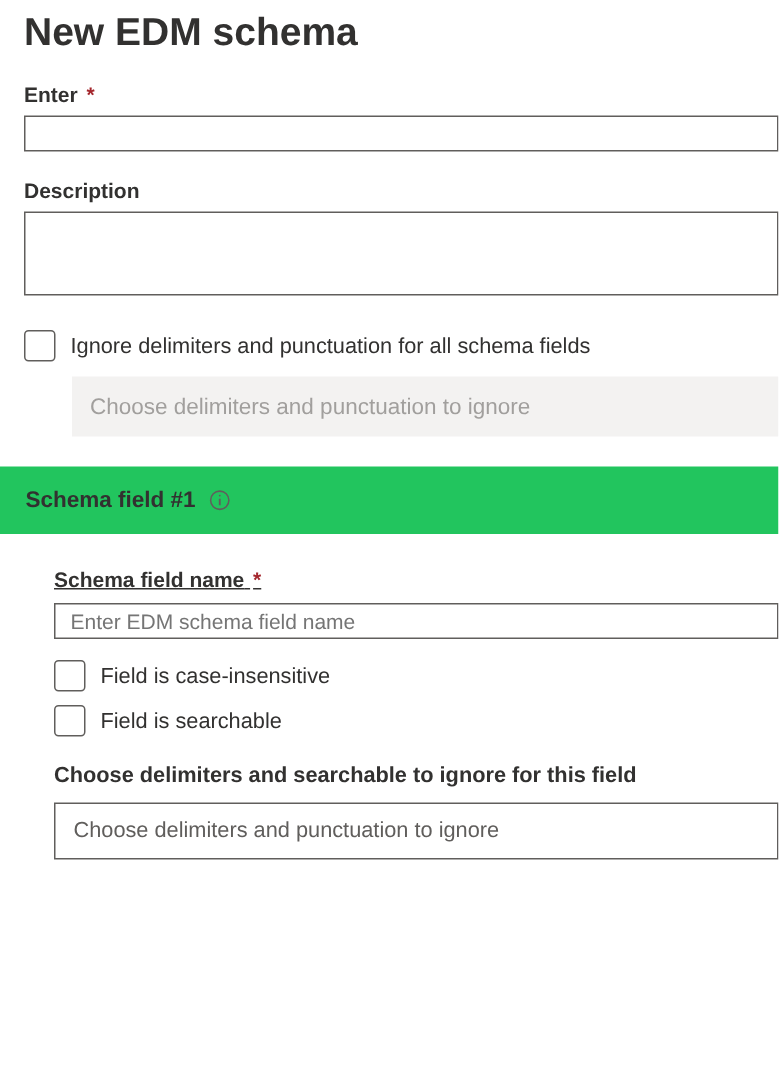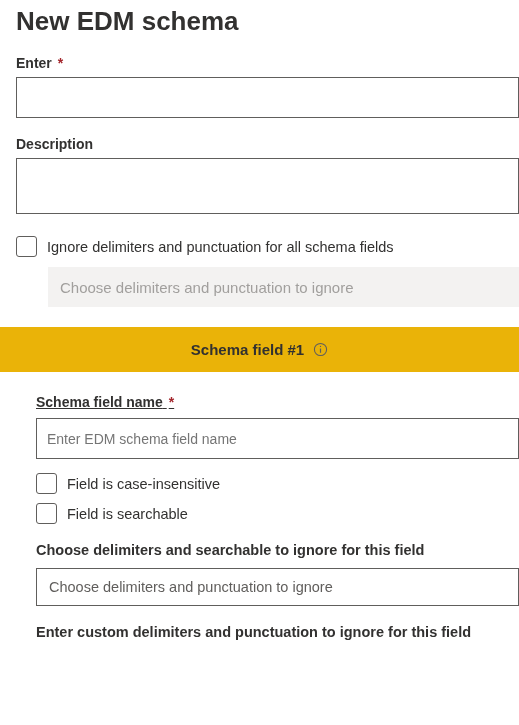--- a/index.html
+++ b/index.html
@@ -23,21 +23,21 @@
     }
     .label {
       font-size: 14px;
       font-weight: 600;
       display: block;
       margin-bottom: 6px;
     }
     .required { color: #a4262c; margin-left: 2px; }
     .text-input {
       width: 100%;
-      height: 41px;
+      height: 24px;
       border: 1px solid #605e5c;
       padding: 0 10px;
       font-size: 14px;
       font-family: inherit;
       outline: none;
     }
     .textarea {
       width: 100%;
       height: 56px;
       border: 1px solid #605e5c;
@@ -68,27 +68,26 @@
       background: #f3f2f1;
       display: flex;
       align-items: center;
       padding: 0 12px;
       color: #a19f9d;
       font-size: 15px;
       margin-top: 10px;
       margin-bottom: 20px;
     }
     .section-header {
-      background: #eab308;
+      background: #22c55e;
       padding: 14px 17px;
       margin-left: -16px;
       display: flex;
       align-items: center;
       gap: 8px;
-      justify-content: center;
     }
     .section-title {
       font-size: 15px;
       font-weight: 600;
     }
     .info-icon {
       width: 16px; height: 16px;
       display: inline-flex; align-items: center; justify-content: center;
     }
     .info-icon svg { stroke: #605e5c; }
@@ -171,14 +170,13 @@
   <div class="checkbox-row">
     <div class="checkbox"></div>
     <span class="checkbox-lbl">Field is searchable</span>
   </div>
 
   <span class="bold-label">Choose delimiters and searchable to ignore for this field</span>
   <div class="dropdown">
     <span>Choose delimiters and punctuation to ignore</span>
   </div>
 
-  <span class="bold-label">Enter custom delimiters and punctuation to ignore for this field</span>
 </div>
 
 </body></html>

